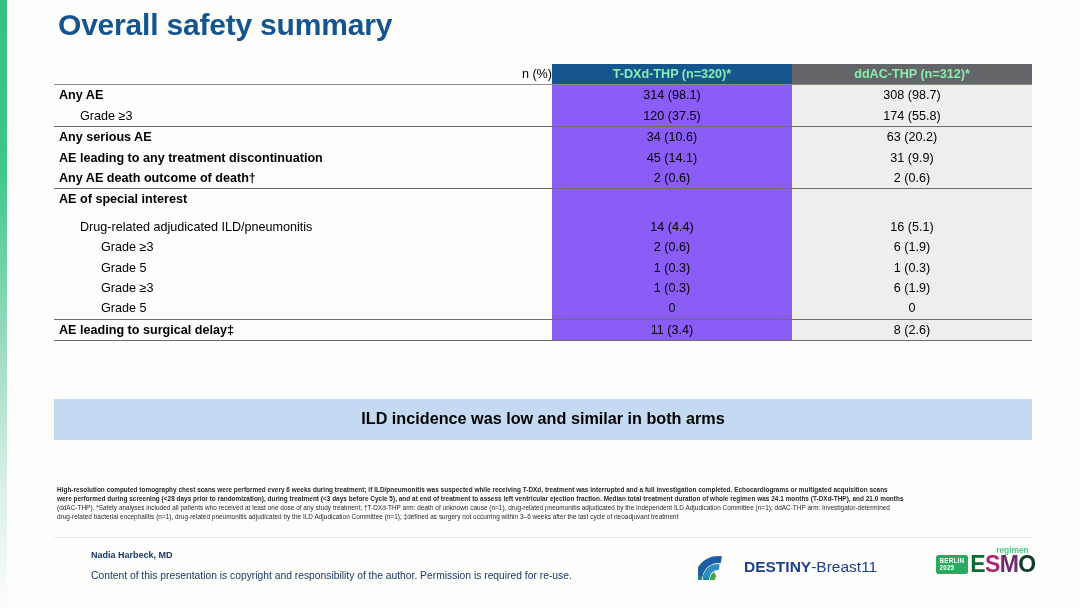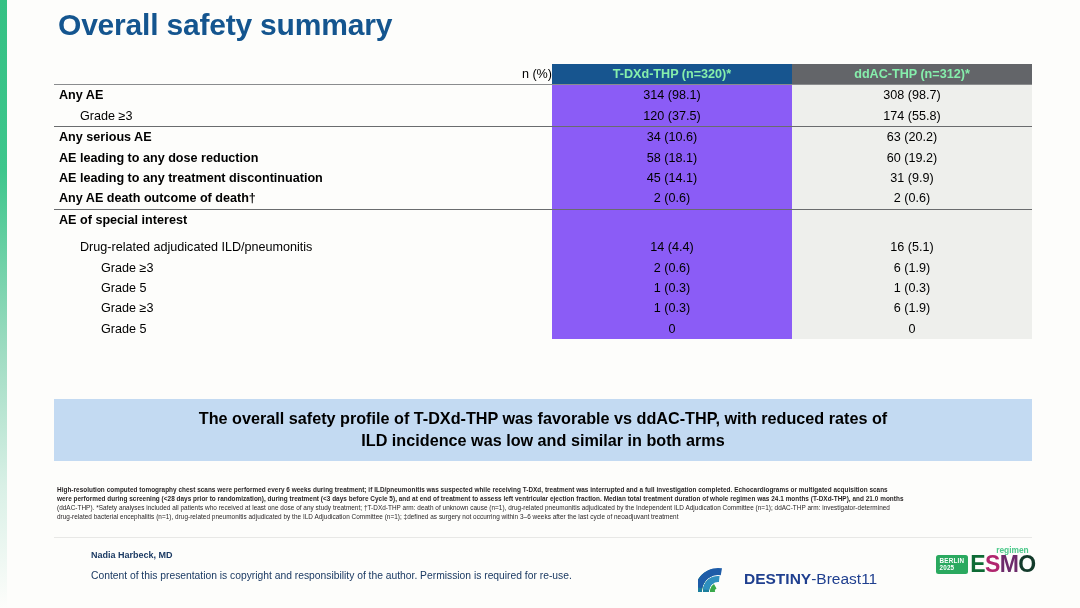--- a/index.html
+++ b/index.html
@@ -151,21 +151,21 @@
   .copyright {
     position: absolute;
     left: 91px; top: 570px;
     font-size: 10.3px;
     color: #1b3a63;
   }
 
   
   .logo-destiny {
     position: absolute;
-    left: 698px; top: 566px;
+    left: 698px; top: 554px;
     display: flex;
     align-items: center;
     gap: 6px;
   }
   .logo-destiny .fan { display: block; }
   .logo-destiny .word {
     font-size: 15.5px;
     color: #1f3f8f;
     white-space: nowrap;
   }
@@ -248,25 +248,20 @@
         <td class="val arm-a">120 (37.5)</td>
         <td class="val arm-b">174 (55.8)</td>
       </tr>
 
       <tr class="rule-dark">
         <td class="lbl lvl0">Any serious AE</td>
         <td class="val arm-a">34 (10.6)</td>
         <td class="val arm-b">63 (20.2)</td>
       </tr>
       <tr>
-        <td class="lbl lvl0">AE leading to any dose reduction</td>
-        <td class="val arm-a">58 (18.1)</td>
-        <td class="val arm-b">60 (19.2)</td>
-      </tr>
-      <tr>
         <td class="lbl lvl0">AE leading to any treatment discontinuation</td>
         <td class="val arm-a">45 (14.1)</td>
         <td class="val arm-b">31 (9.9)</td>
       </tr>
       <tr>
         <td class="lbl lvl0">Any AE death outcome of death†</td>
         <td class="val arm-a">2 (0.6)</td>
         <td class="val arm-b">2 (0.6)</td>
       </tr>
 
@@ -299,26 +294,30 @@
         <td class="lbl lvl2">Grade ≥3</td>
         <td class="val arm-a">1 (0.3)</td>
         <td class="val arm-b">6 (1.9)</td>
       </tr>
       <tr>
         <td class="lbl lvl2">Grade 5</td>
         <td class="val arm-a">0</td>
         <td class="val arm-b">0</td>
       </tr>
 
+      <tr class="rule-dark rule-bot">
+        <td class="lbl lvl0">AE leading to surgical delay‡</td>
+        <td class="val arm-a">11 (3.4)</td>
+        <td class="val arm-b">8 (2.6)</td>
+      </tr>
     </tbody>
   </table>
 </div>
 
 <div class="callout">
-  <p>The overall safety profile of T-DXd-THP was favorable vs ddAC-THP, with reduced rates of</p>
   <p>ILD incidence was low and similar in both arms</p>
 </div>
 
 <div class="footnotes">
   <p class="fn-bold">High-resolution computed tomography chest scans were performed every 6 weeks during treatment; if ILD/pneumonitis was suspected while receiving T-DXd, treatment was interrupted and a full investigation completed. Echocardiograms or multigated acquisition scans</p>
   <p class="fn-bold">were performed during screening (&lt;28 days prior to randomization), during treatment (&lt;3 days before Cycle 5), and at end of treatment to assess left ventricular ejection fraction. Median total treatment duration of whole regimen was 24.1 months (T-DXd-THP), and 21.0 months</p>
   <p>(ddAC-THP). *Safety analyses included all patients who received at least one dose of any study treatment; †T-DXd-THP arm: death of unknown cause (n=1), drug-related pneumonitis adjudicated by the Independent ILD Adjudication Committee (n=1); ddAC-THP arm: investigator-determined</p>
   <p>drug-related bacterial encephalitis (n=1), drug-related pneumonitis adjudicated by the ILD Adjudication Committee (n=1); ‡defined as surgery not occurring within 3–6 weeks after the last cycle of neoadjuvant treatment</p>
 </div>
 

